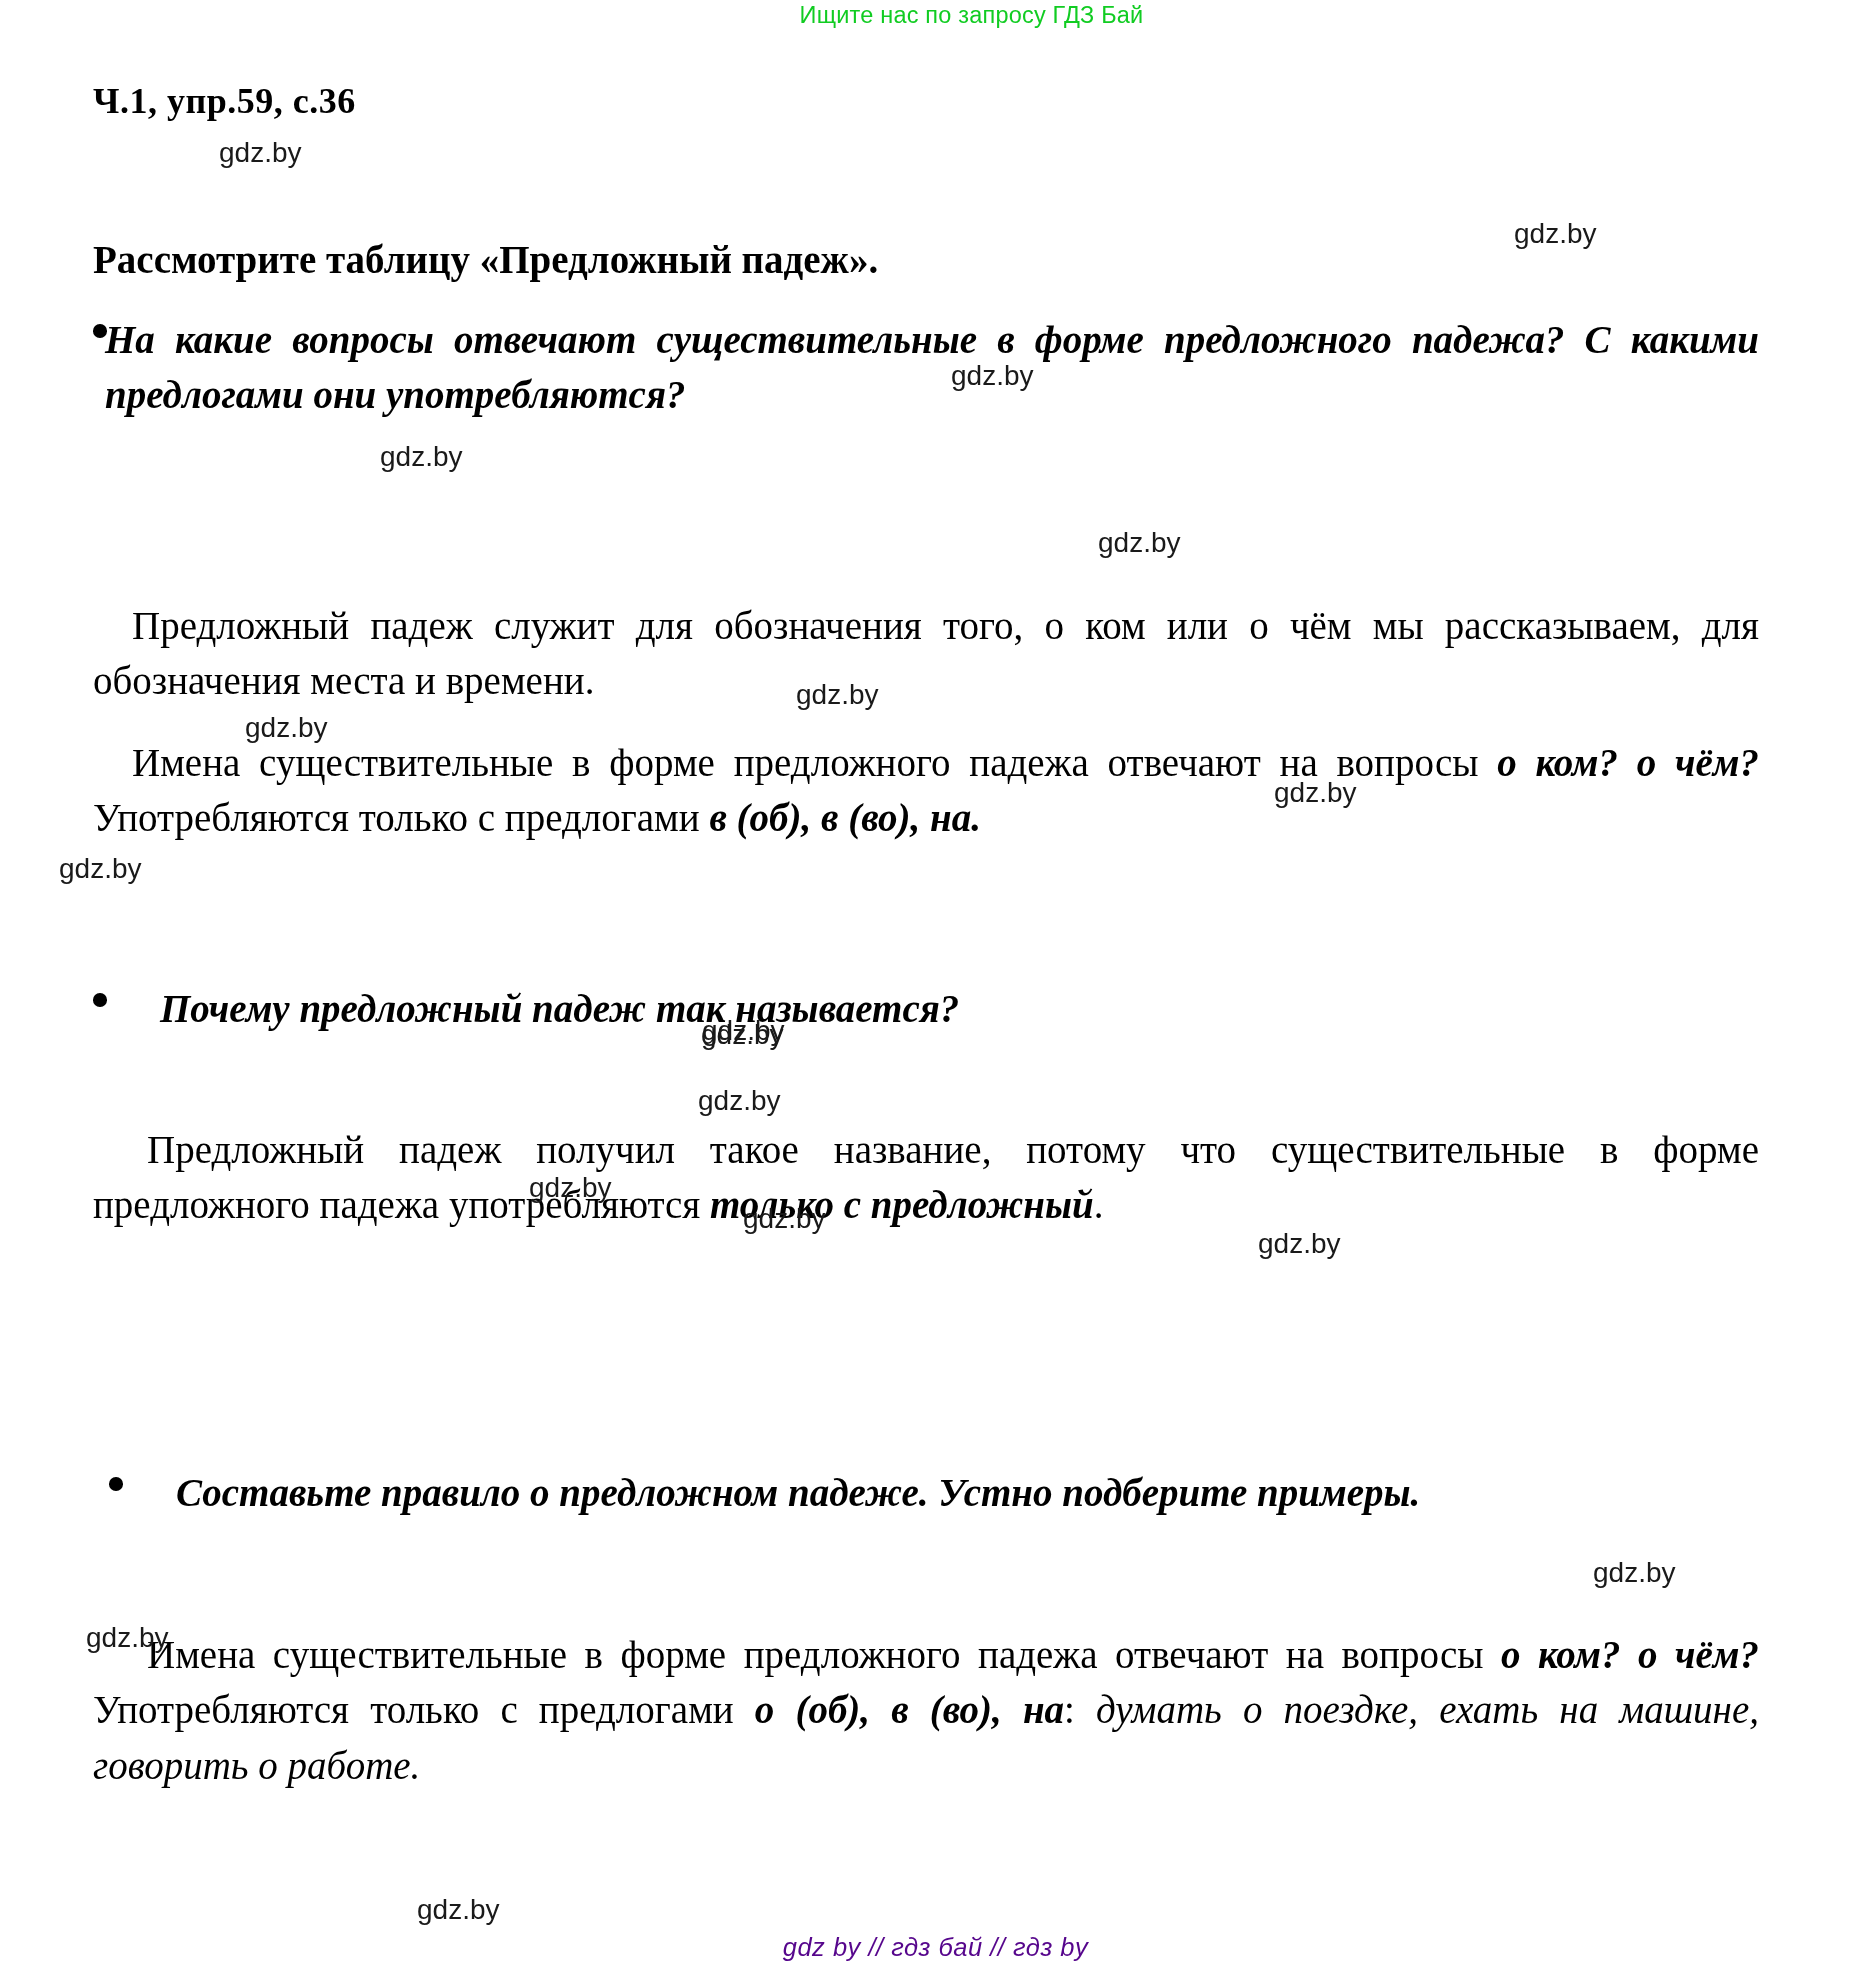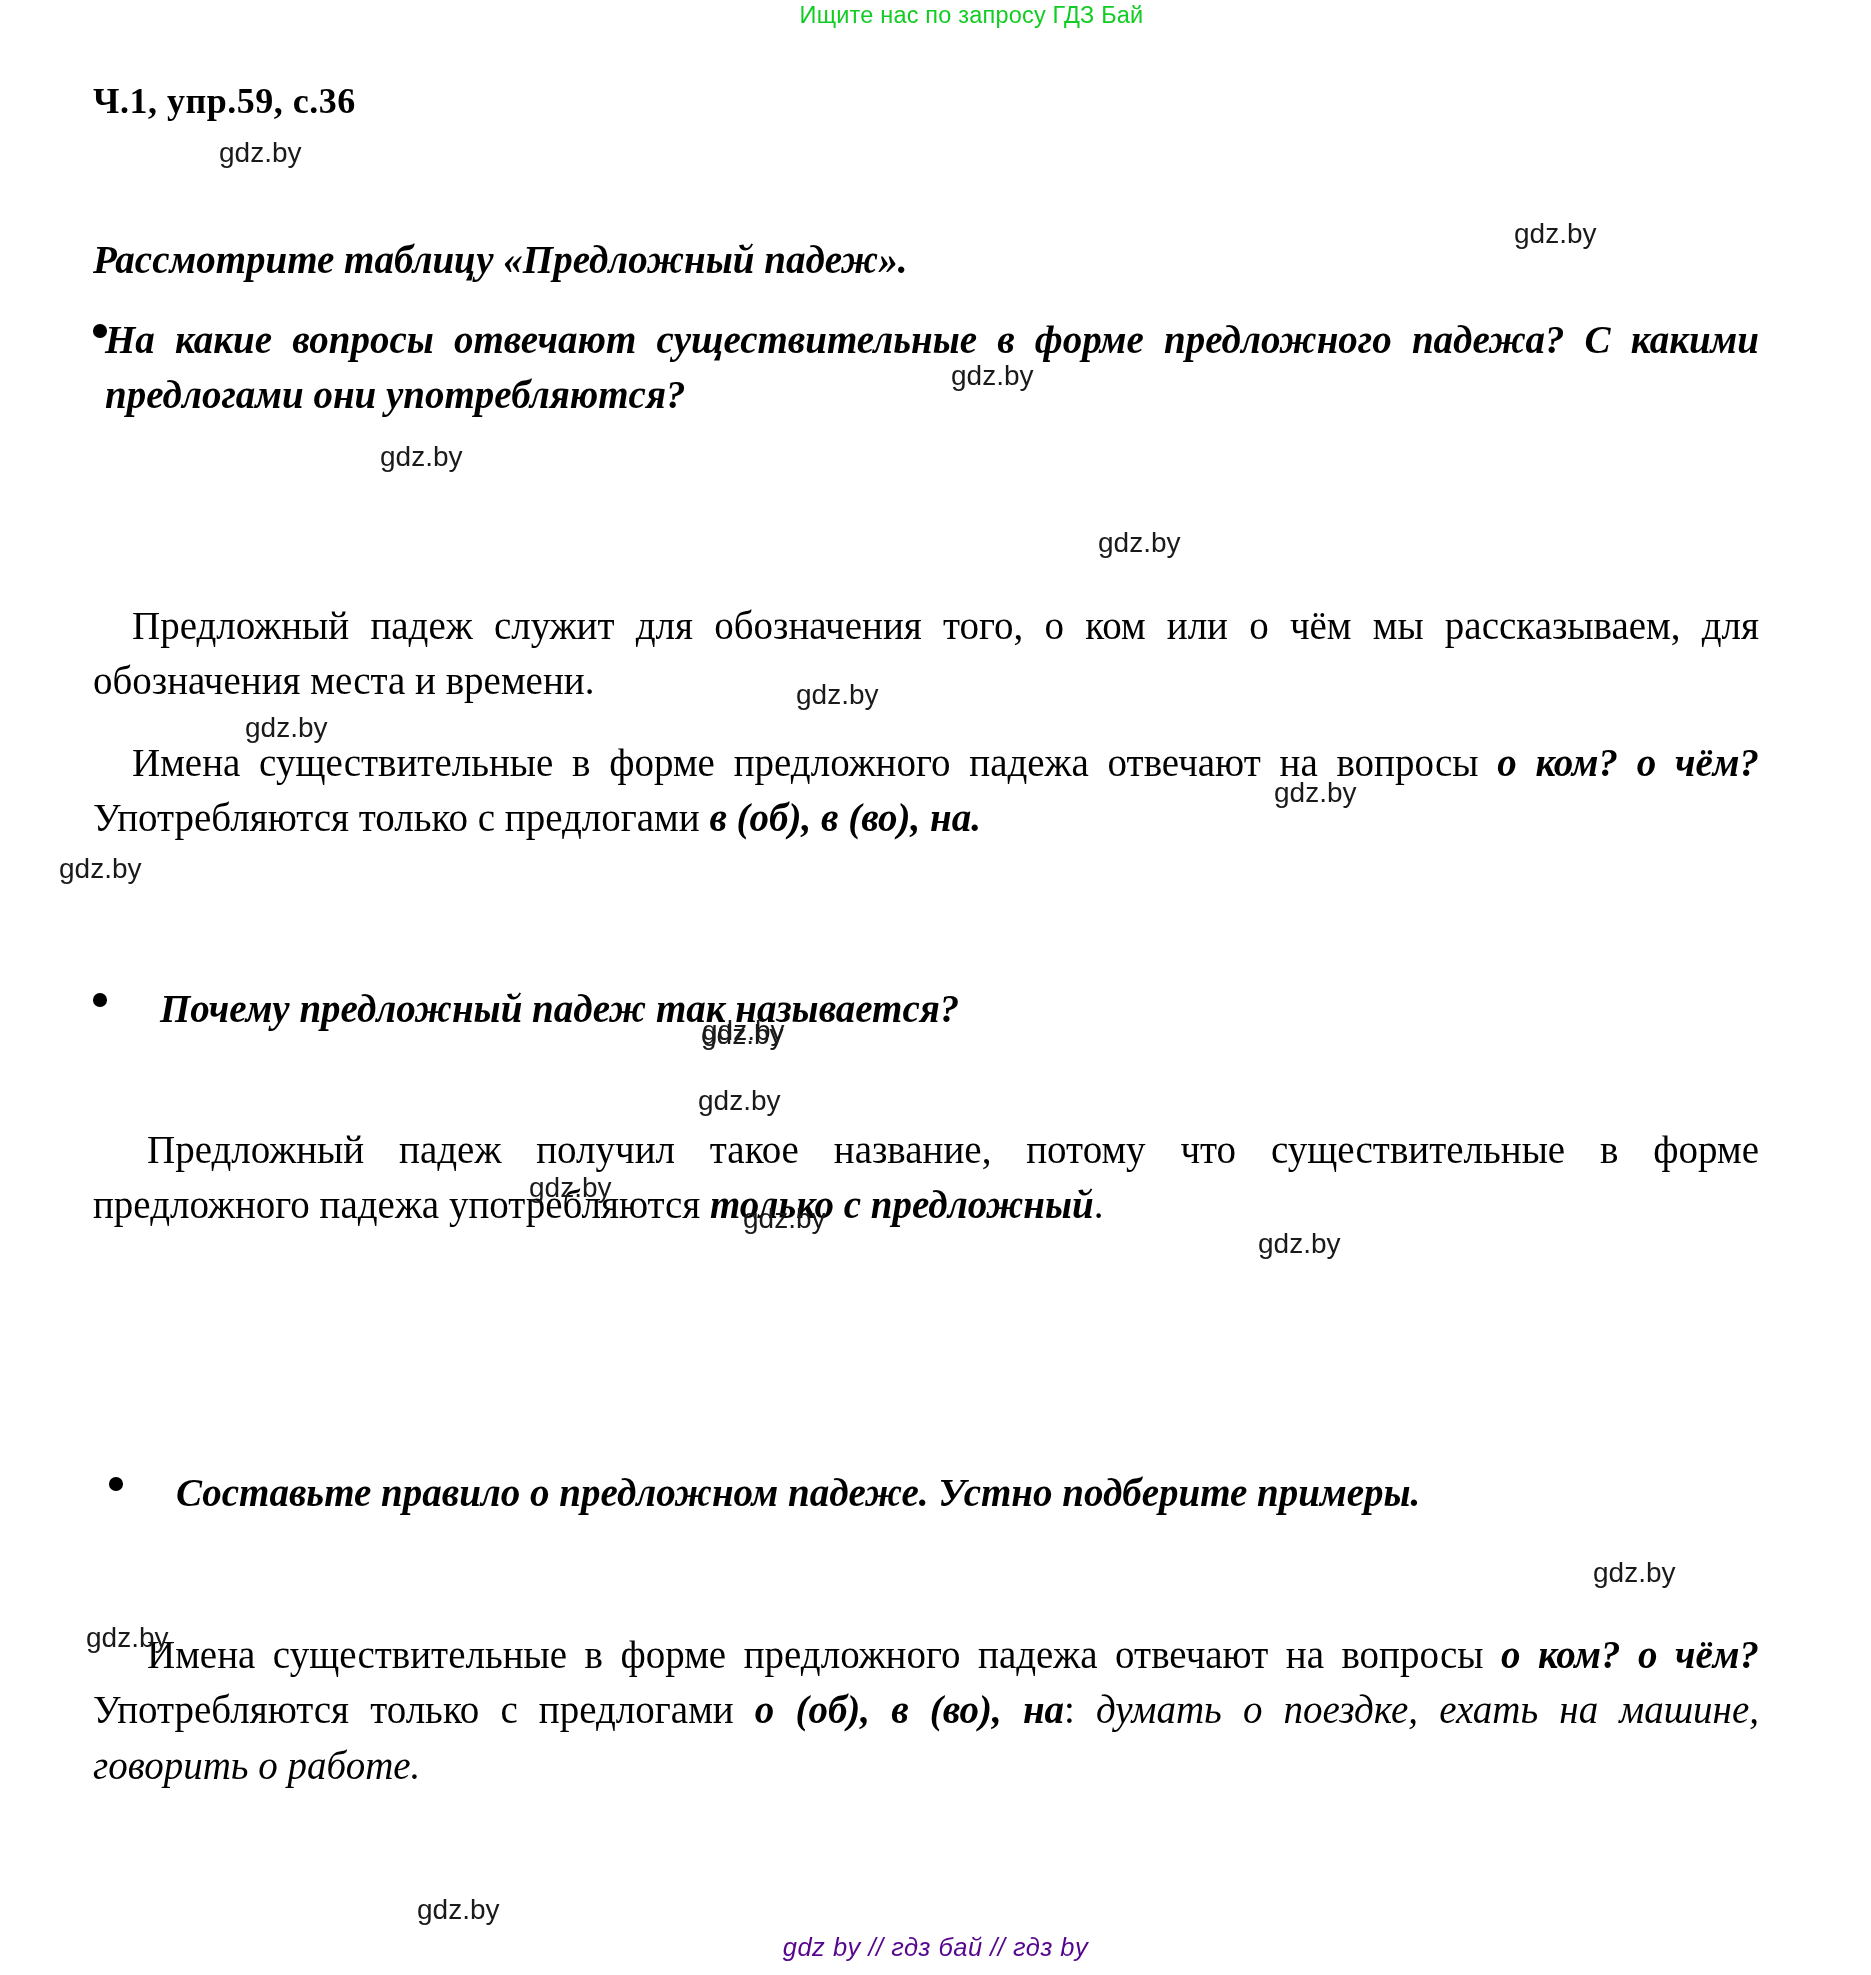--- a/index.html
+++ b/index.html
@@ -54,21 +54,20 @@
     letter-spacing: 0.5px;
     white-space: nowrap;
   }
 
   .prompt-head {
     position: absolute;
     left: 0;
     top: 237px;
     font-size: 39px;
     font-weight: bold;
-    font-style: italic;
     white-space: nowrap;
   }
 
   
   .task {
     position: absolute;
     font-size: 39px;
     font-weight: bold;
     font-style: italic;
     line-height: 1.42;

